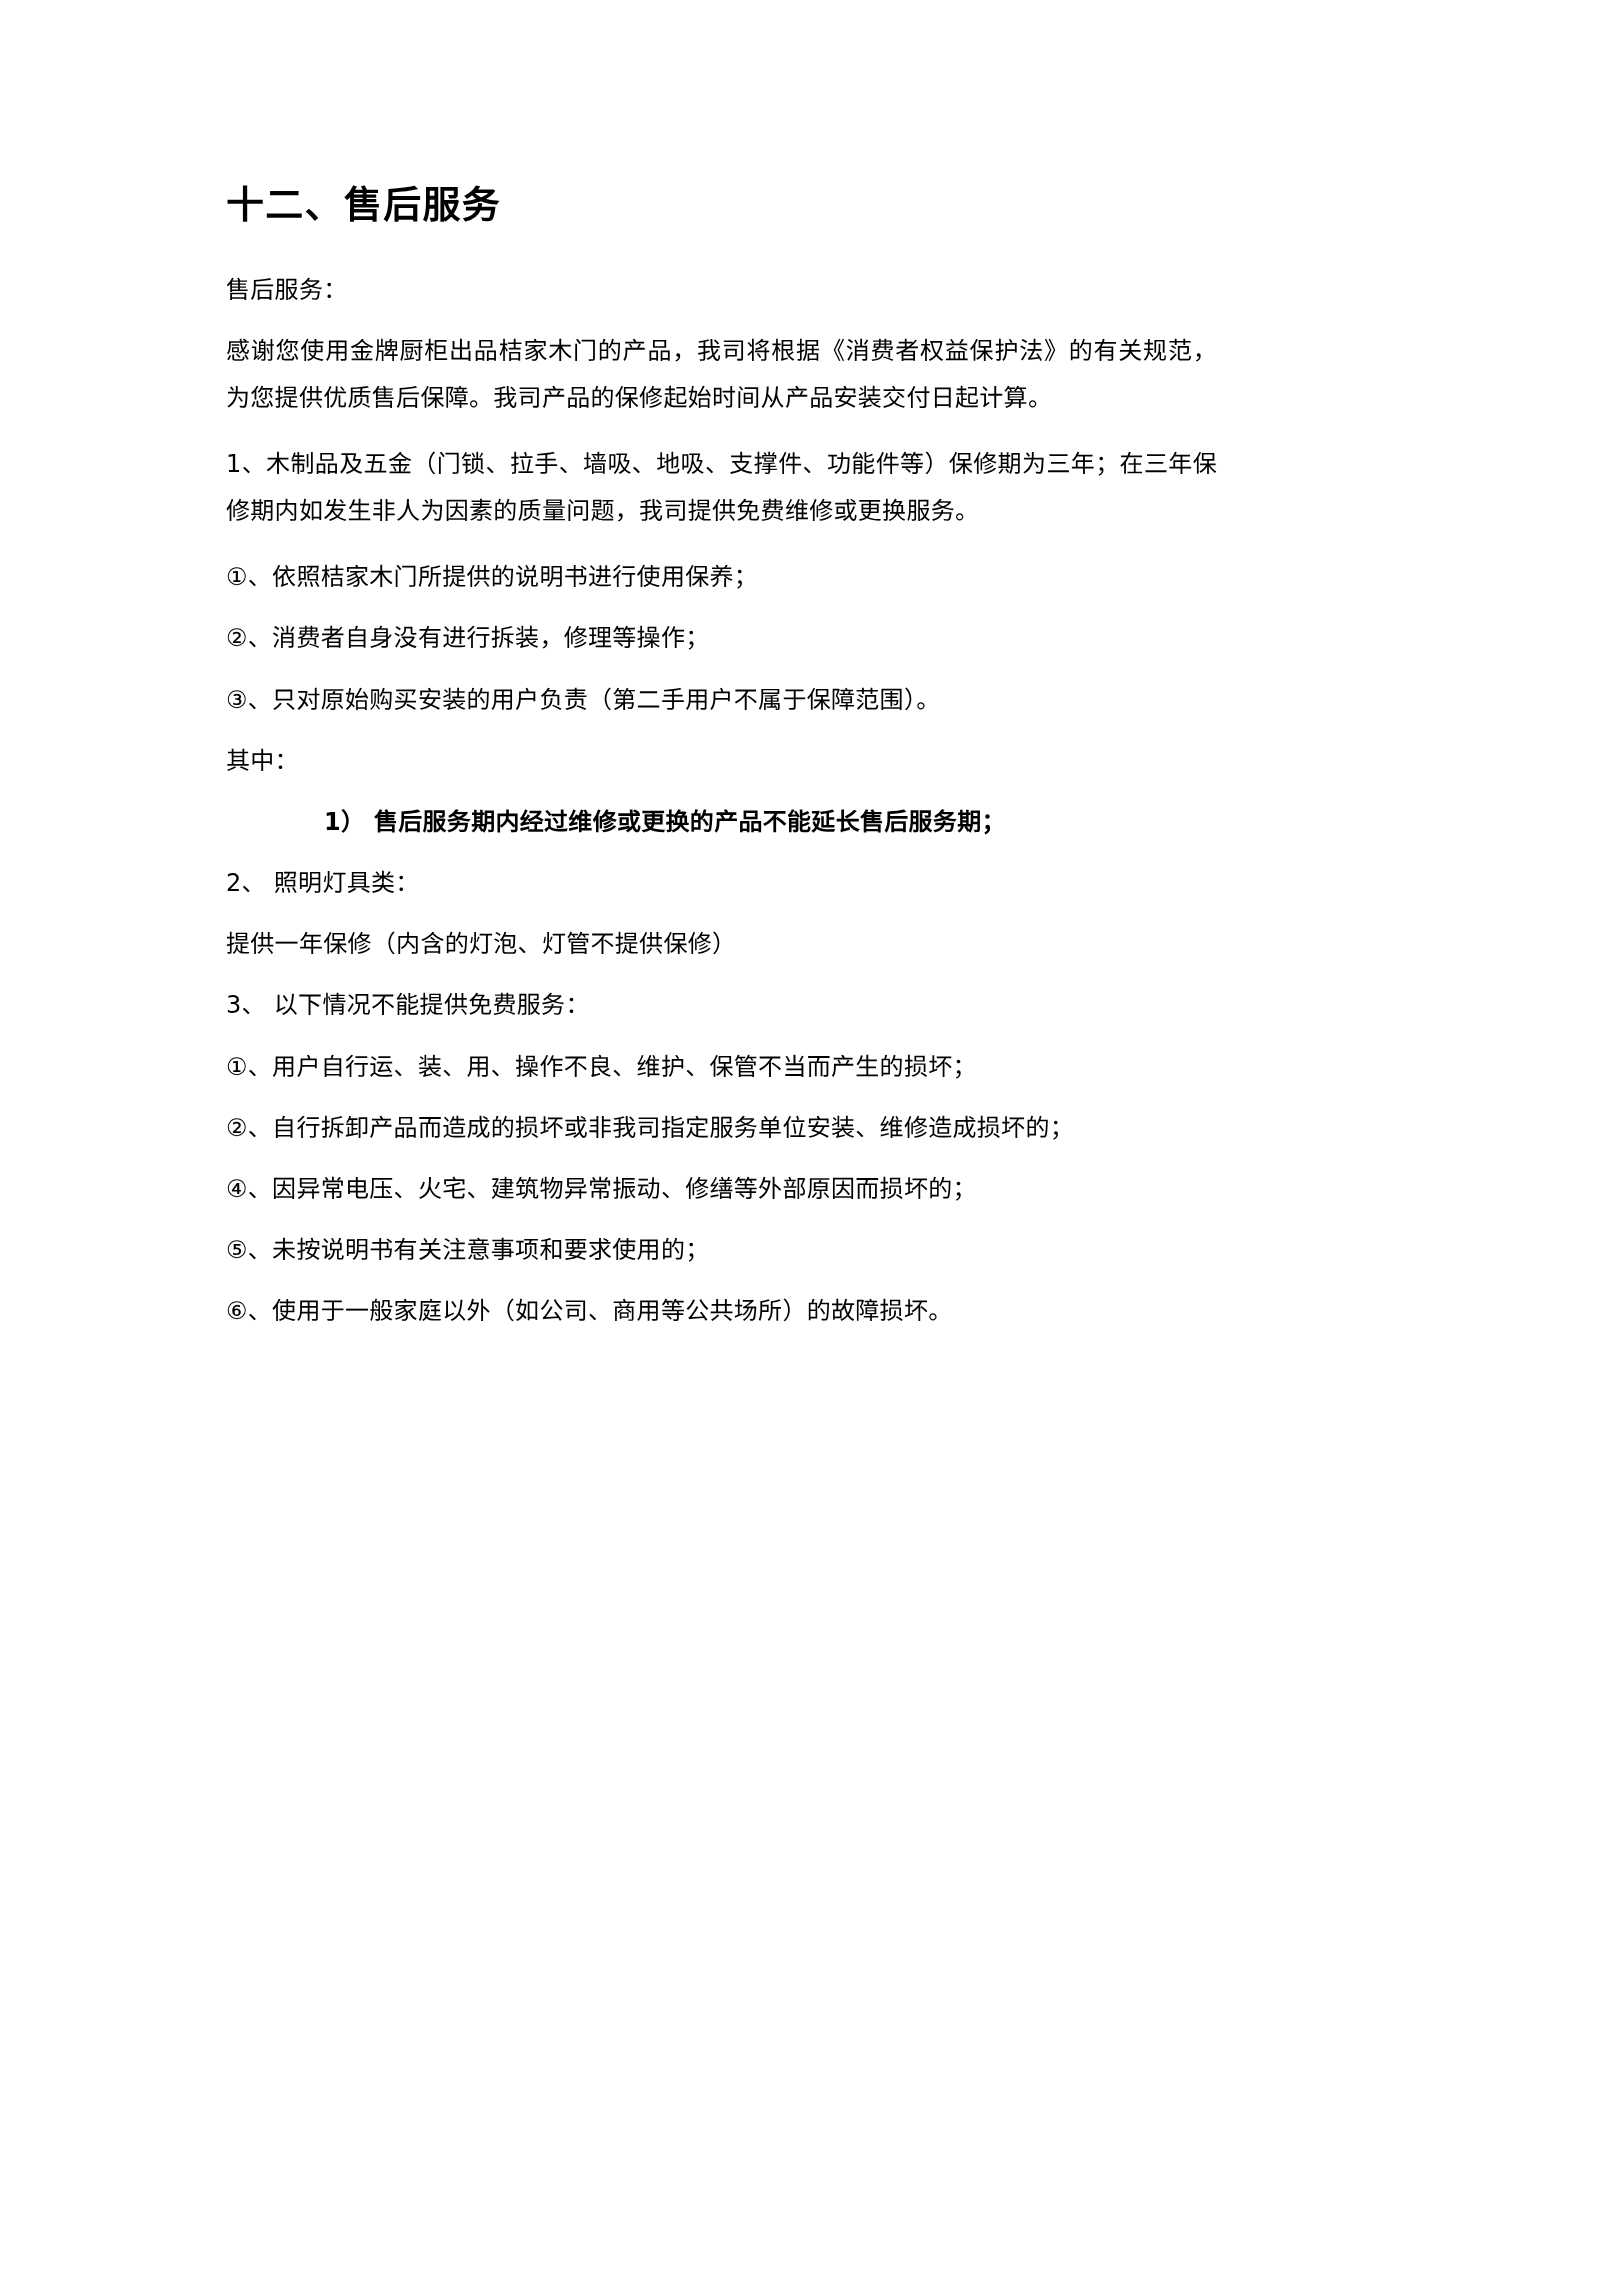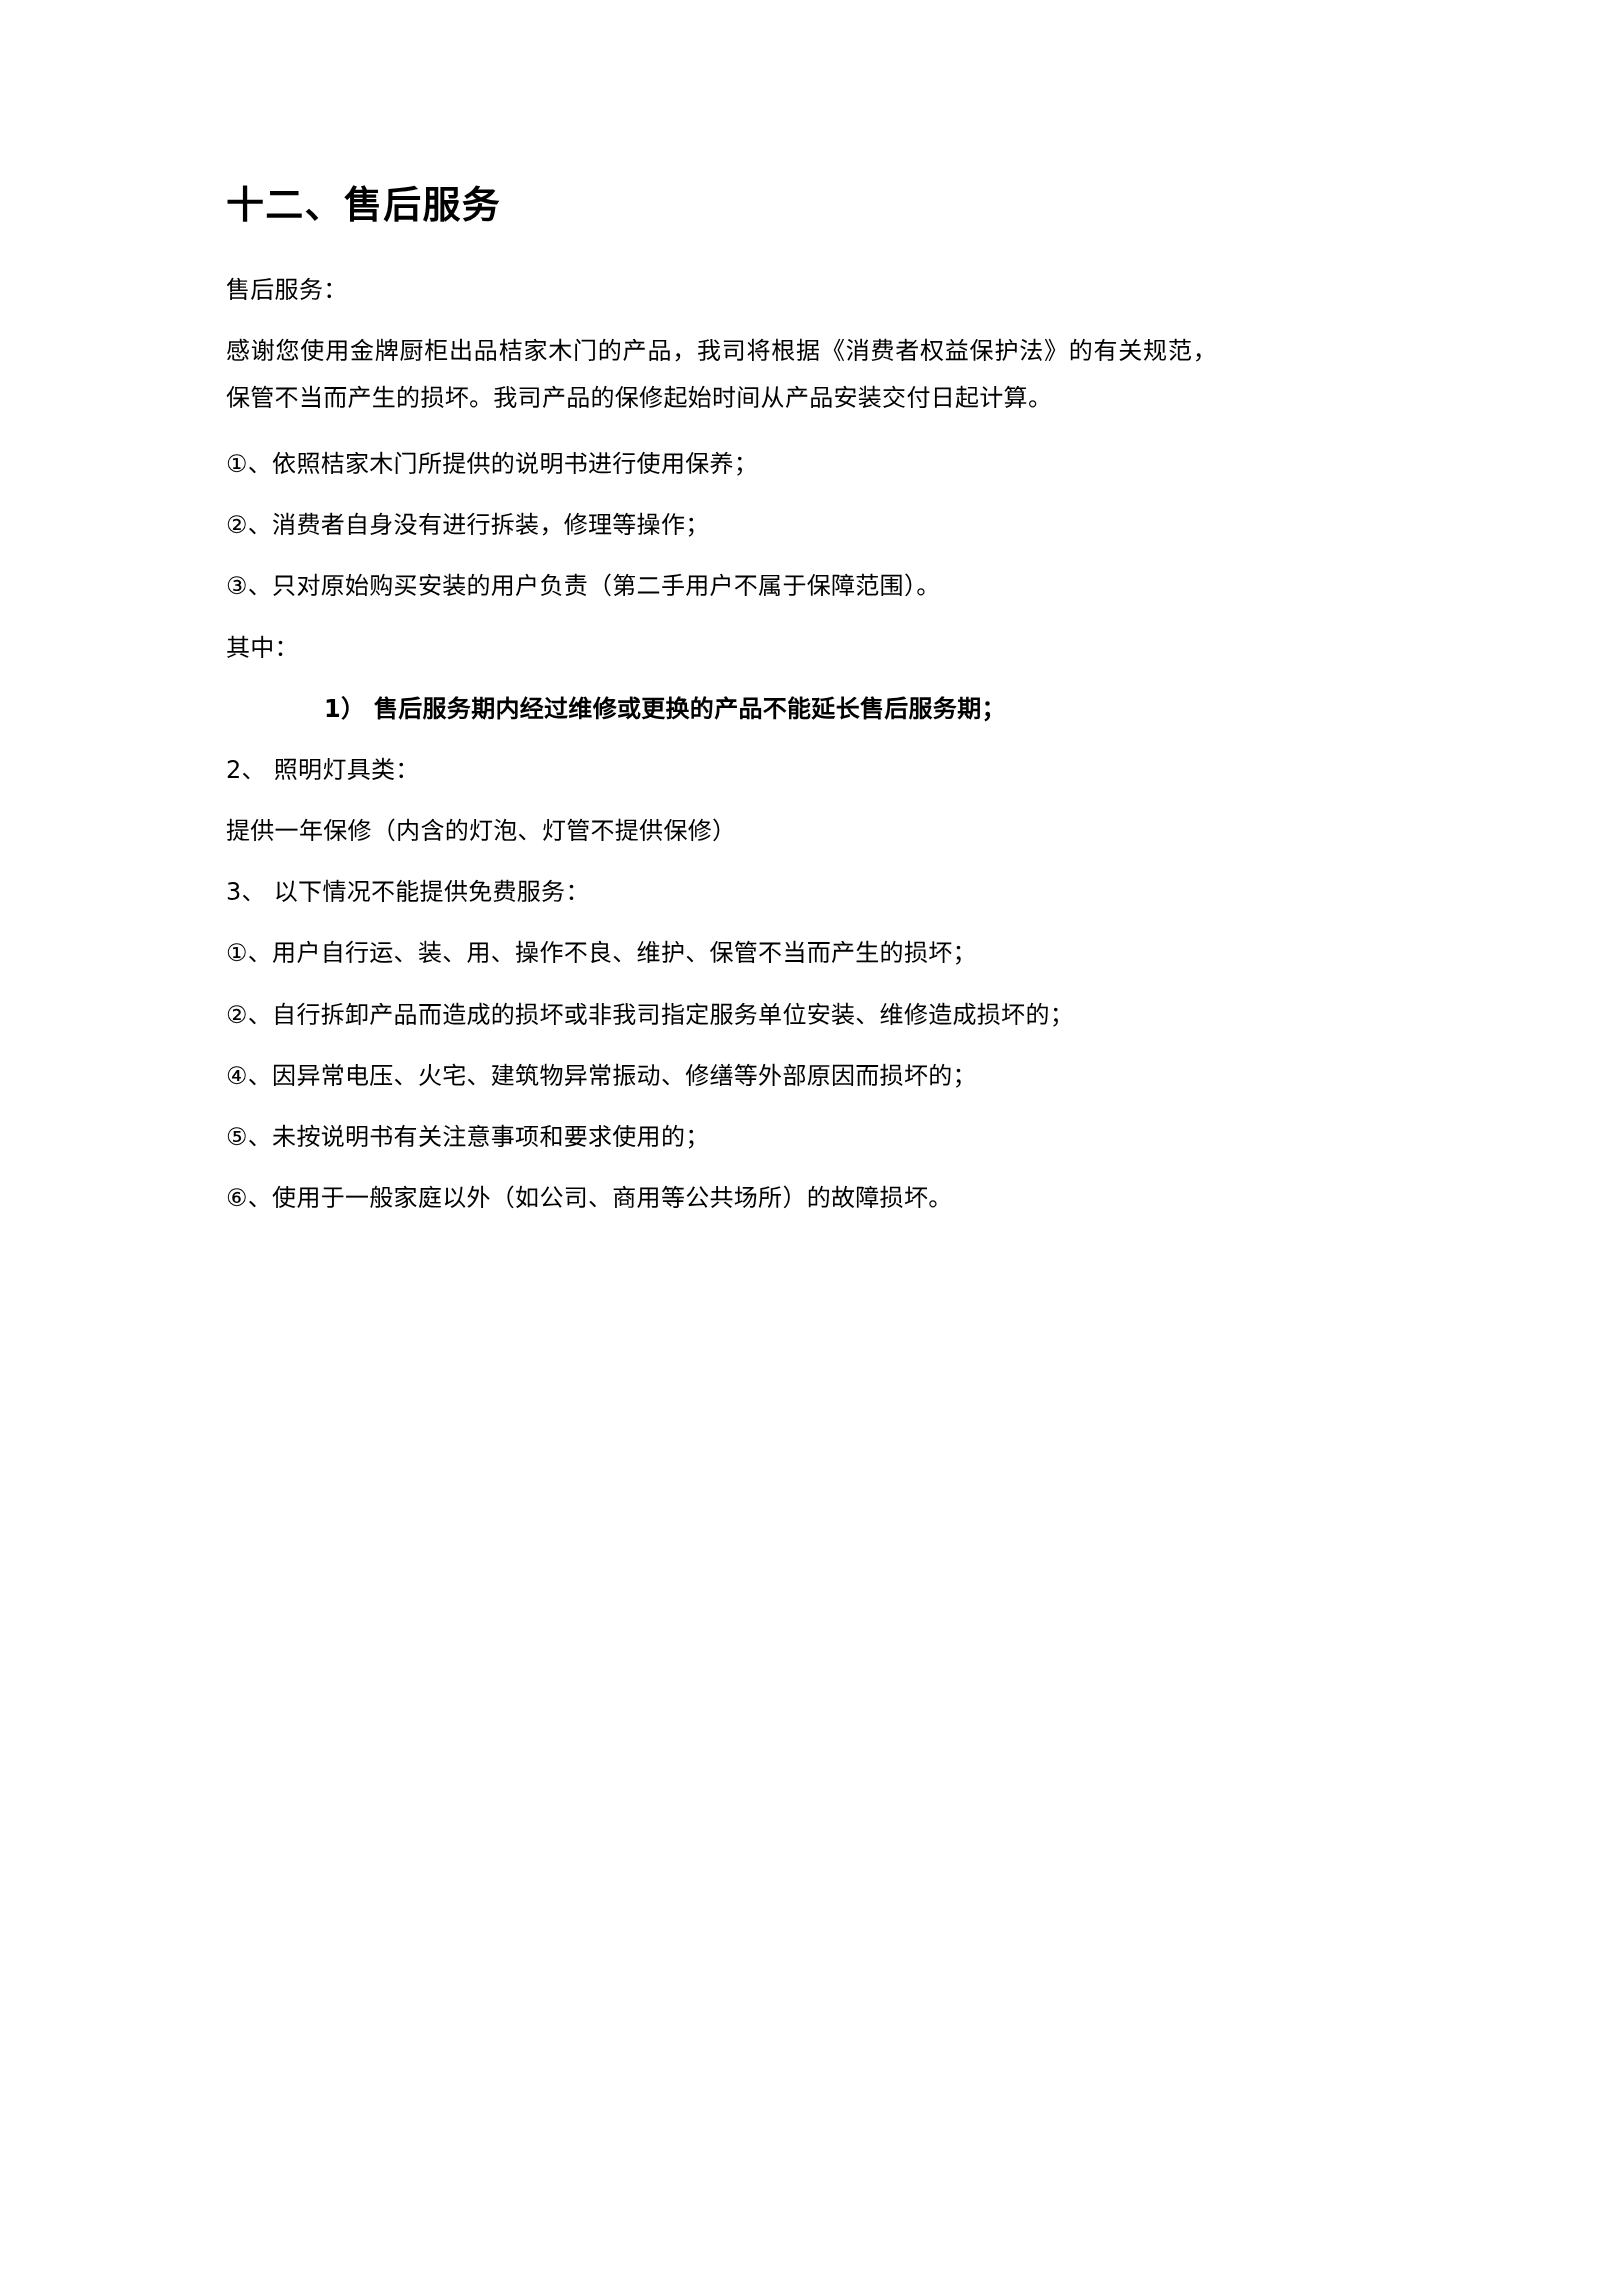--- a/index.html
+++ b/index.html
@@ -47,22 +47,23 @@
 </style>
 </head>
 <body>
 
 <div class="page">
 
   <h1 class="doc-title">十二、售后服务</h1>
 
   <p class="para">售后服务：</p>
 
-  <p class="para block">感谢您使用金牌厨柜出品桔家木门的产品，我司将根据《消费者权益保护法》的有关规范，保管不当而产生的损坏。我司产品的保修起始时间从产品安装交付日起计算。</p>
+  <p class="para block">感谢您使用金牌厨柜出品桔家木门的产品，我司将根据《消费者权益保护法》的有关规范，为您提供优质售后保障。我司产品的保修起始时间从产品安装交付日起计算。</p>
 
+  <p class="para block">1、木制品及五金（门锁、拉手、墙吸、地吸、支撑件、功能件等）保修期为三年；在三年保修期内如发生非人为因素的质量问题，我司提供免费维修或更换服务。</p>
 
   <p class="para">①、依照桔家木门所提供的说明书进行使用保养；</p>
 
   <p class="para">②、消费者自身没有进行拆装，修理等操作；</p>
 
   <p class="para">③、只对原始购买安装的用户负责（第二手用户不属于保障范围）。</p>
 
   <p class="para">其中：</p>
 
   <p class="para indent">1） 售后服务期内经过维修或更换的产品不能延长售后服务期；</p>

